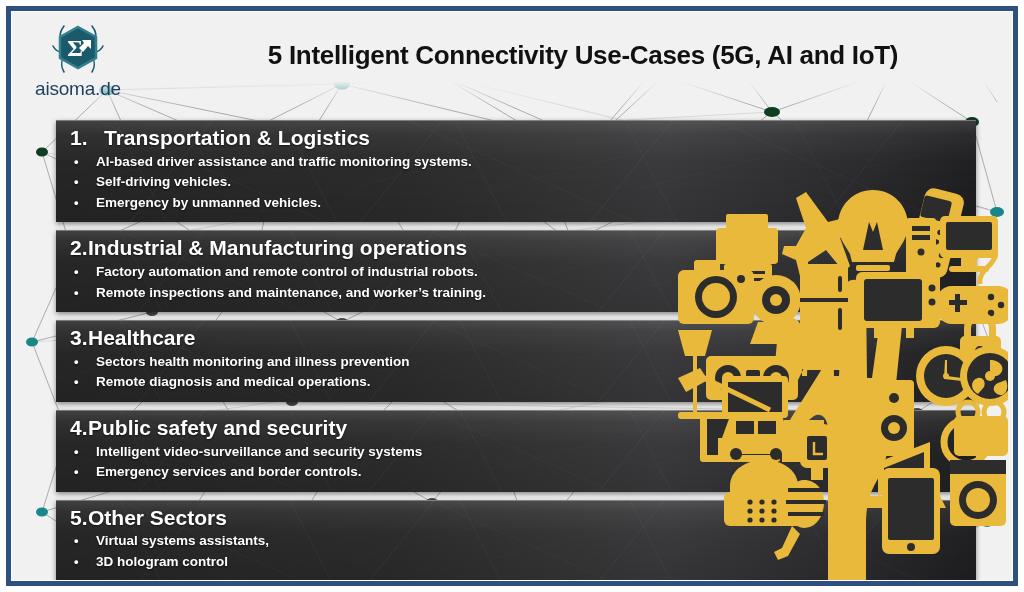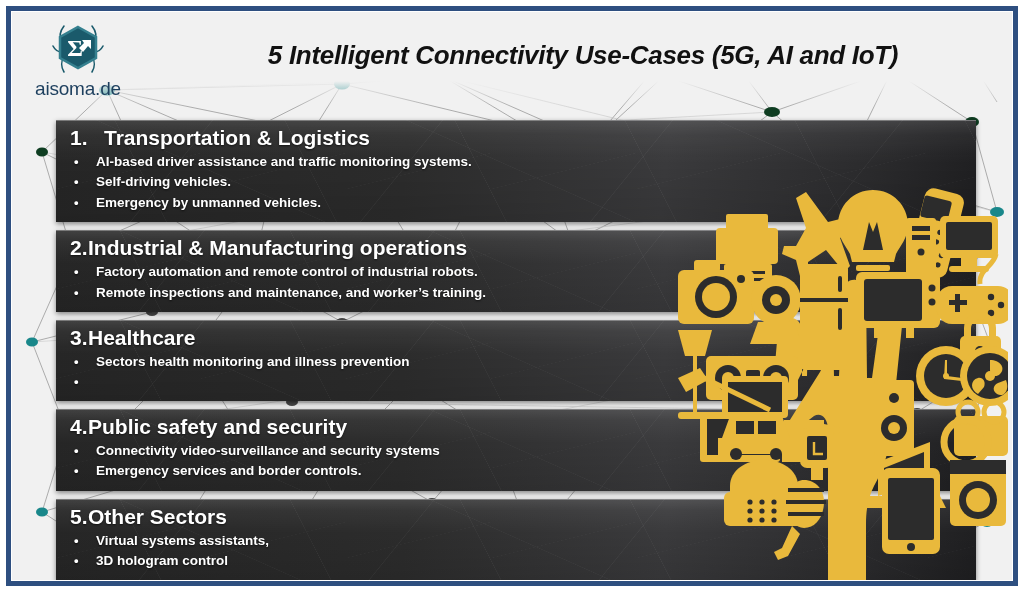--- a/index.html
+++ b/index.html
@@ -43,21 +43,20 @@
   #logo-mark{ width:64px; height:64px; margin:0 auto; display:block; }
   #brand-text{
     font-size:19px; font-weight:normal; color:#1d3f5e;
     letter-spacing:-0.2px; margin-top:-2px;
   }
   #title{
     position:absolute; left:150px; right:8px; top:28px;
     text-align:center; font-size:26px; font-weight:bold;
     color:#111111; letter-spacing:-0.3px;
     pointer-events:auto;
-    font-style:italic;
   }
 
   
   #panels{
     position:absolute; left:44px; top:108px; width:920px;
     z-index:20;
     display:flex; flex-direction:column; gap:8px;
   }
   .panel{
     position:relative;
@@ -555,32 +554,33 @@
             <span class="panel-num">3.</span>
             <span class="panel-title">Healthcare</span>
           </div>
           <ul class="bullets">
             <li>
               <span class="bul-dot">•</span>
               <span class="bul-txt">Sectors health monitoring and illness prevention</span>
             </li>
             <li>
               <span class="bul-dot">•</span>
+              <span class="bul-txt">Remote diagnosis and medical operations.</span>
             </li>
           </ul>
         </div>
         <div class="panel">
           <div class="panel-head">
             <span class="panel-num">4.</span>
             <span class="panel-title">Public safety and security</span>
           </div>
           <ul class="bullets">
             <li>
               <span class="bul-dot">•</span>
-              <span class="bul-txt">Connectivity video-surveillance and security systems</span>
+              <span class="bul-txt">Intelligent video-surveillance and security systems</span>
             </li>
             <li>
               <span class="bul-dot">•</span>
               <span class="bul-txt">Emergency services and border controls.</span>
             </li>
           </ul>
         </div>
         <div class="panel">
           <div class="panel-head">
             <span class="panel-num">5.</span>

